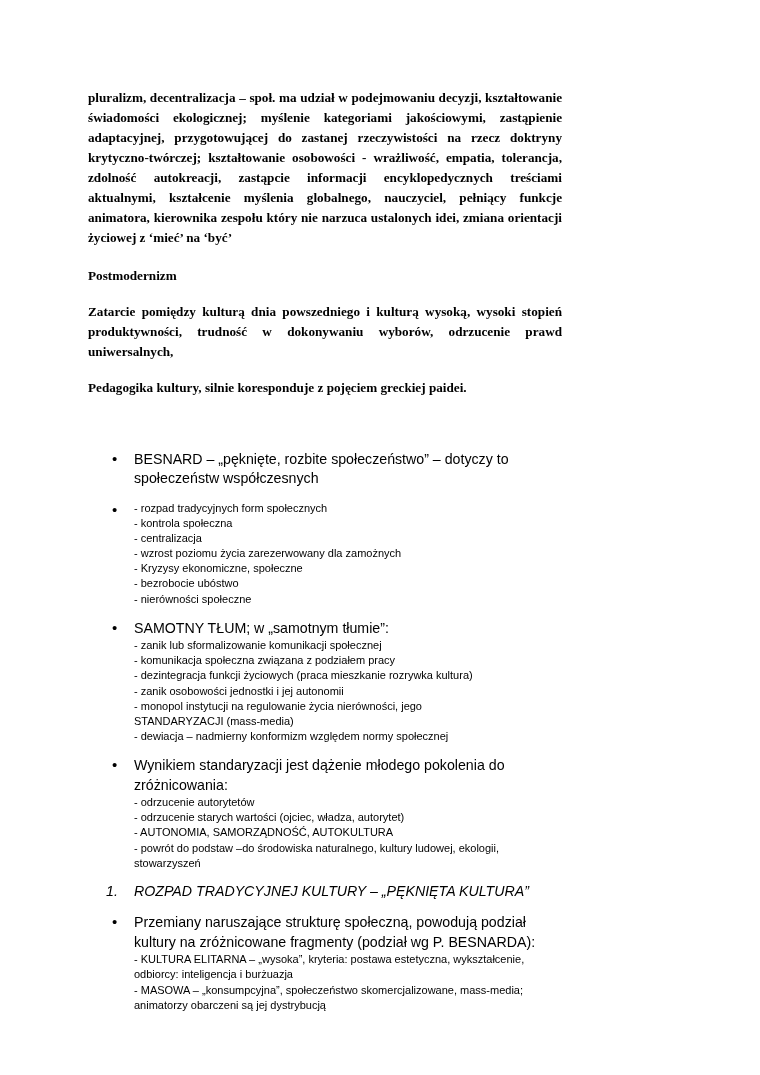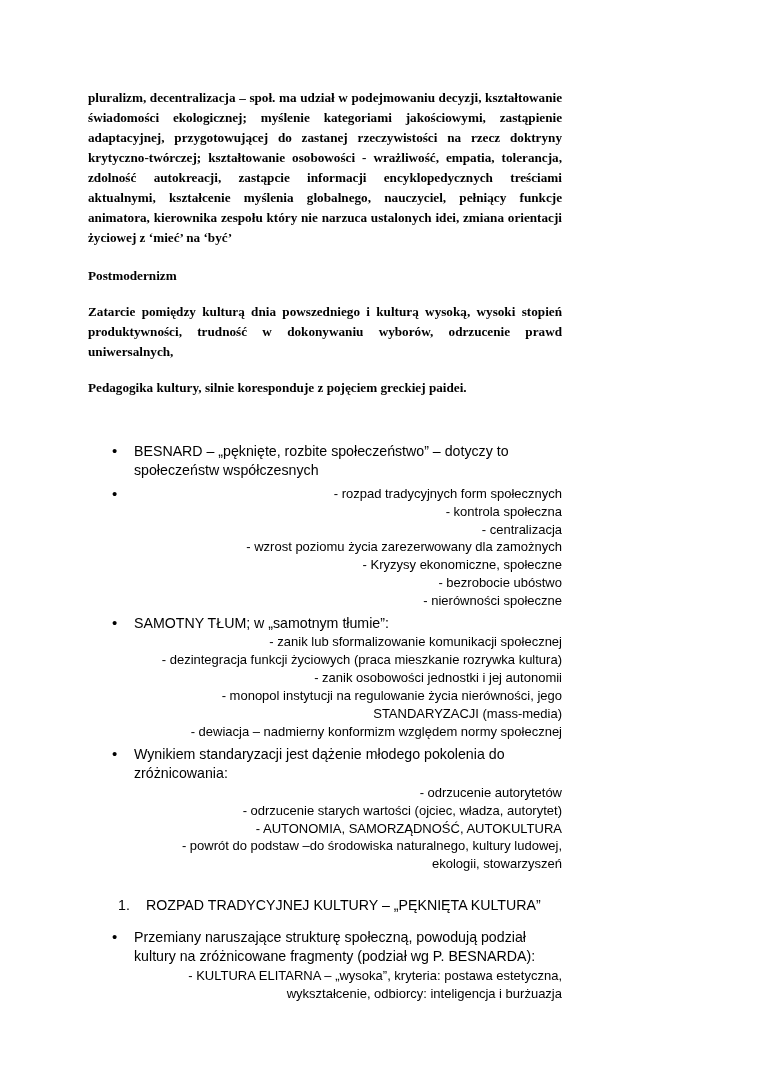--- a/index.html
+++ b/index.html
@@ -37,54 +37,54 @@
   ul.bullets {
     list-style: none;
     margin: 0;
     padding: 0;
   }
   ul.bullets > li {
     position: relative;
     padding-left: 46px;
     font-size: 14.2px;
     line-height: 1.375;
-    margin: 4px 0 0 0;
+    margin: 12px 0 0 0;
   }
   ul.bullets > li::before {
     content: "\2022";
     position: absolute;
     left: 24px;
     top: -1px;
     font-size: 15px;
     line-height: 1.375;
   }
   ol.numlist {
     list-style: none;
-    margin: 12px;
+    margin: 0;
     padding: 0;
     counter-reset: numitem;
+    font-style: italic;
   }
   ol.numlist > li {
     position: relative;
     padding-left: 46px;
     font-size: 14.2px;
     line-height: 1.375;
     counter-increment: numitem;
   }
   ol.numlist > li::before {
     content: counter(numitem) ".";
     position: absolute;
     left: 18px;
     top: 0;
   }
   .sub {
     display: block;
-    font-size: 13px;
+    font-size: 11px;
     line-height: 1.375;
-    text-align: right;
   }
   .list-section { margin-top: 0; }
 </style>
 </head>
 <body>
 
 <div class="page">
 
   <p class="serif-block">pluralizm, decentralizacja – społ. ma udział w podejmowaniu decyzji, kształtowanie świadomości ekologicznej; myślenie kategoriami jakościowymi, zastąpienie adaptacyjnej, przygotowującej do zastanej rzeczywistości na rzecz doktryny krytyczno-twórczej; kształtowanie osobowości - wrażliwość, empatia, tolerancja, zdolność autokreacji, zastąpcie informacji encyklopedycznych treściami aktualnymi, kształcenie myślenia globalnego, nauczyciel, pełniący funkcje animatora, kierownika zespołu który nie narzuca ustalonych idei, zmiana orientacji życiowej z ‘mieć’ na ‘być’</p>
 
@@ -111,20 +111,21 @@
       <span class="sub">- kontrola społeczna</span>
       <span class="sub">- centralizacja</span>
       <span class="sub">- wzrost poziomu życia zarezerwowany dla zamożnych</span>
       <span class="sub">- Kryzysy ekonomiczne, społeczne</span>
       <span class="sub">- bezrobocie ubóstwo</span>
       <span class="sub">- nierówności społeczne</span>
     </li>
     <li>
       <span>SAMOTNY TŁUM;  w „samotnym tłumie”:</span>
       <span class="sub">- zanik lub sformalizowanie komunikacji społecznej</span>
+      <span class="sub">- komunikacja społeczna związana z podziałem pracy</span>
       <span class="sub">- dezintegracja funkcji życiowych (praca mieszkanie rozrywka kultura)</span>
       <span class="sub">- zanik osobowości jednostki i jej autonomii</span>
       <span class="sub">- monopol instytucji na regulowanie życia nierówności, jego</span>
       <span class="sub">STANDARYZACJI (mass-media)</span>
       <span class="sub">- dewiacja – nadmierny konformizm względem normy społecznej</span>
     </li>
     <li>
       <span>Wynikiem standaryzacji jest dążenie młodego pokolenia do zróżnicowania:</span>
       <span class="sub">- odrzucenie autorytetów</span>
       <span class="sub">- odrzucenie starych wartości (ojciec, władza, autorytet)</span>
@@ -138,16 +139,17 @@
   <ol class="numlist">
     <li>
       <span>ROZPAD TRADYCYJNEJ KULTURY – „PĘKNIĘTA KULTURA”</span>
     </li>
   </ol>
 
   <ul class="bullets">
     <li>
       <span>Przemiany naruszające strukturę społeczną, powodują podział kultury na zróżnicowane fragmenty (podział wg P. BESNARDA):</span>
       <span class="sub">- KULTURA ELITARNA – „wysoka”, kryteria: postawa estetyczna, wykształcenie, odbiorcy: inteligencja i burżuazja</span>
+      <span class="sub">- MASOWA – „konsumpcyjna”, społeczeństwo skomercjalizowane, mass-media; animatorzy obarczeni są jej dystrybucją</span>
     </li>
   </ul>
 
 </div>
 
 </body></html>

